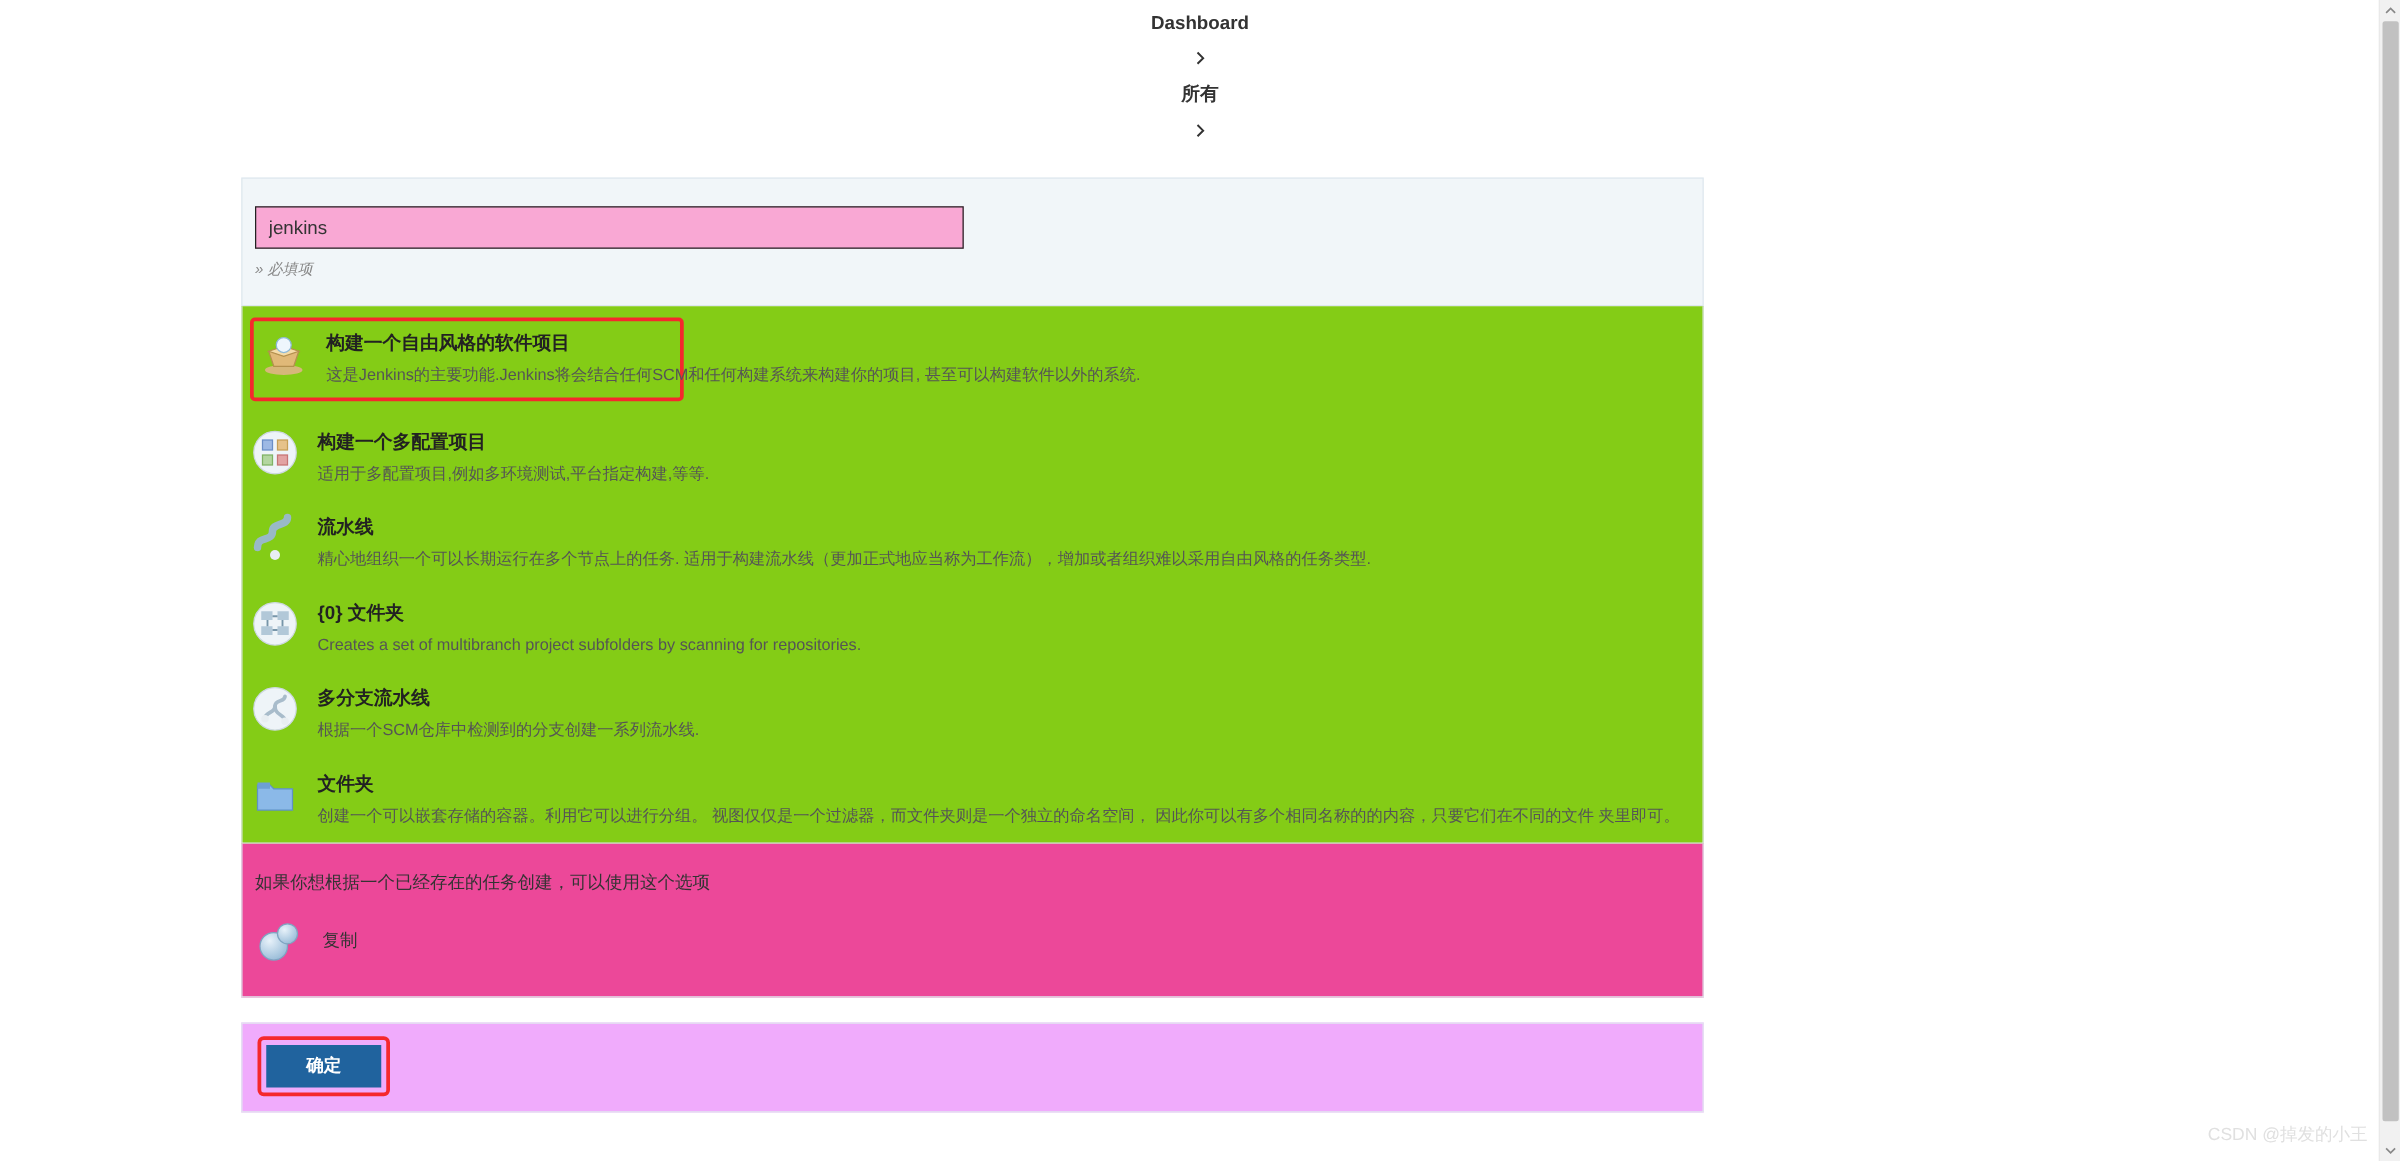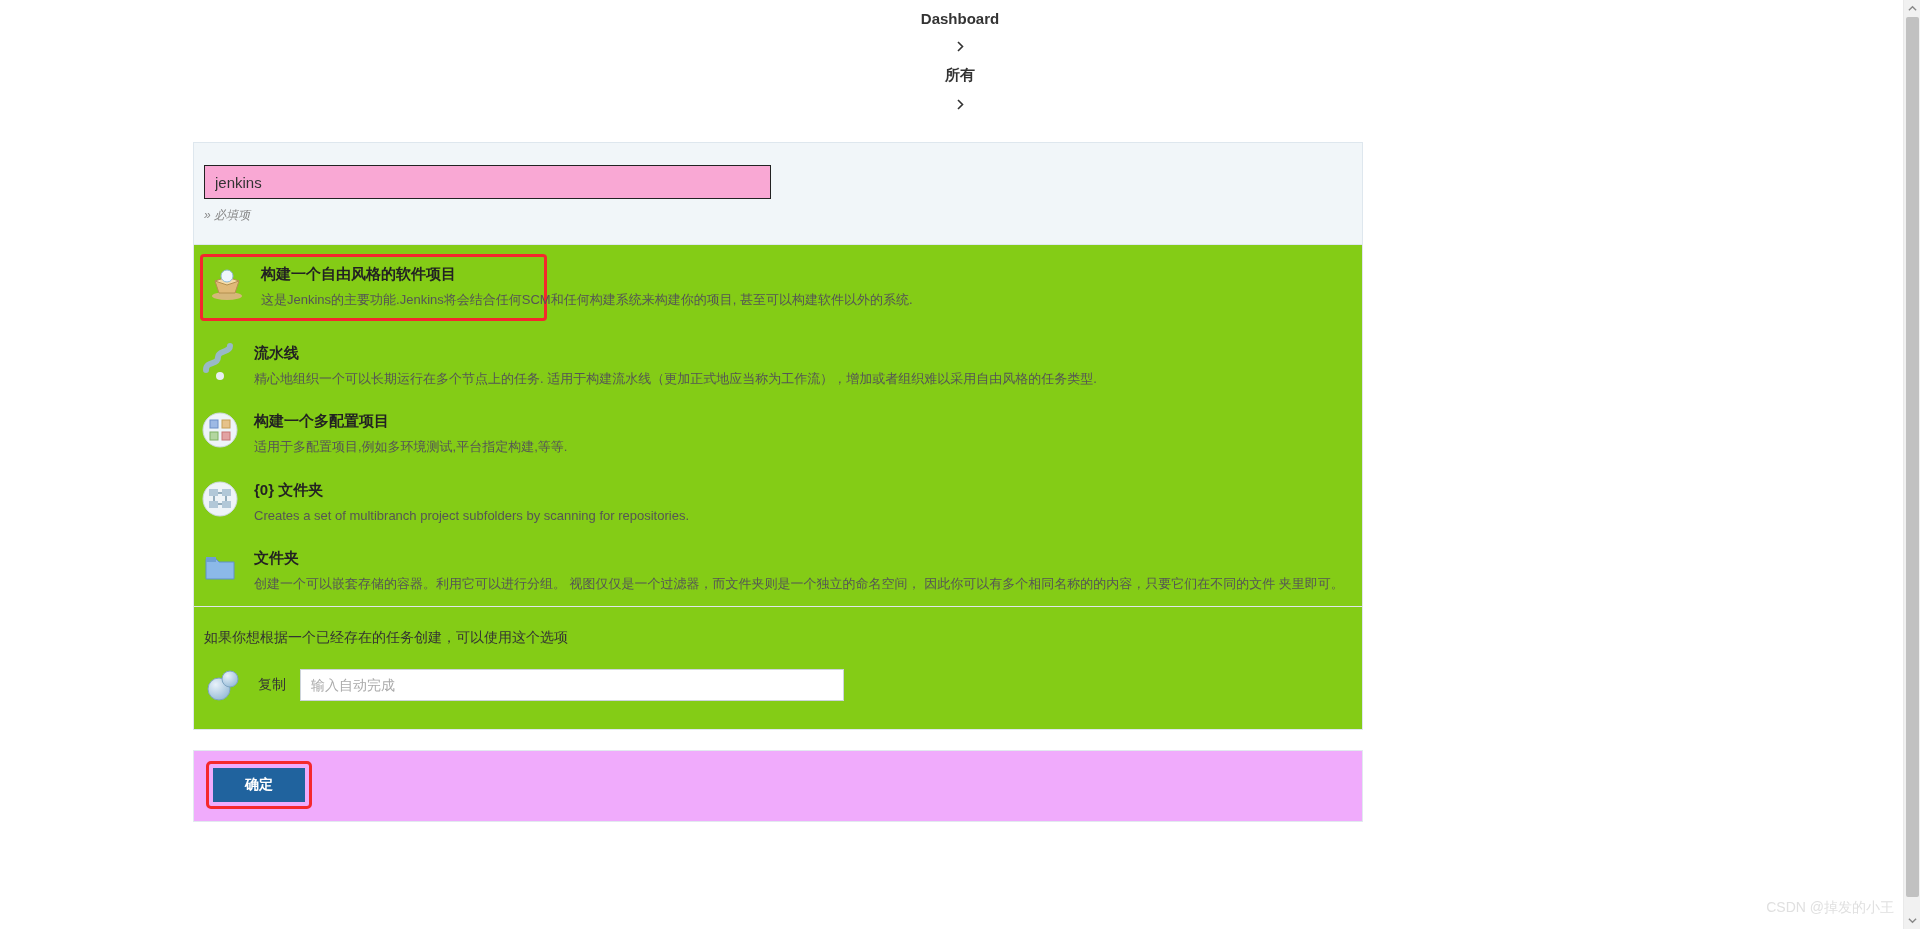--- a/index.html
+++ b/index.html
@@ -29,21 +29,21 @@
   .item .ico { width: 40px; height: 40px; flex: 0 0 40px; }
   .item .ico svg { width: 40px; height: 40px; display: block; }
   .item .txt { flex: 1; padding-top: 2px; }
   .item .title { font-size: 15px; font-weight: 700; color: #222; margin-bottom: 6px; }
   .item .desc { font-size: 13px; color: #555; line-height: 1.5; }
   .highlight-clip { width: 347px; border: 3px solid #f5282d; border-radius: 4px; margin: -1px 0 -1px 0; overflow: visible; }
   .highlight-clip .title,
   .highlight-clip .desc { white-space: nowrap; }
   .highlight-row { position: relative; }
 
-  .copy-panel { background: #84cc16; border: 1px solid #dee7ee; border-top: none; padding: 22px 10px 24px; }
+  .copy-panel { background: #ec4899; border: 1px solid #dee7ee; border-top: none; padding: 22px 10px 24px; }
   .copy-panel .msg { font-size: 14px; color: #333; margin-bottom: 18px; }
   .copy-row { display: flex; align-items: center; gap: 14px; }
   .copy-row .ico { width: 40px; height: 40px; flex: 0 0 40px; }
   .copy-row .ico svg { width: 40px; height: 40px; display: block; }
   .copy-row label { font-size: 14px; color: #333; }
   .copy-row input {
     width: 544px; height: 32px; border: 1px solid #ccd3da; padding: 0 10px;
     font-size: 14px; color: #333; background: #fff;
   }
   .copy-row input::placeholder { color: #aaa; }
@@ -115,63 +115,78 @@
             <div class="title">构建一个自由风格的软件项目</div>
             <div class="desc">这是Jenkins的主要功能.Jenkins将会结合任何SCM和任何构建系统来构建你的项目, 甚至可以构建软件以外的系统.</div>
           </div>
         </div>
       </div>
     </div>
 
     <div class="item">
       <span class="ico">
         <svg viewBox="0 0 40 40">
-          <path d="M6 28 C6 18 18 24 18 15 C18 8 30 11 30 4" fill="none" stroke="#99b9c7" stroke-width="6" stroke-linecap="round"></path>
-          <circle cx="20" cy="34" r="4" fill="#e8eef2"></circle>
-        </svg>
-      </span>
-      <div class="txt">
-        <div class="title">流水线</div>
-        <div class="desc">精心地组织一个可以长期运行在多个节点上的任务. 适用于构建流水线（更加正式地应当称为工作流），增加或者组织难以采用自由风格的任务类型.</div>
-      </div>
-    </div>
-
-    <div class="item">
-      <span class="ico">
-        <svg viewBox="0 0 40 40">
           <circle cx="20" cy="20" r="17" fill="#eef4f8" stroke="#cdd8e0"></circle>
           <rect x="10" y="10" width="8" height="8" fill="#9db9e4" stroke="#6a8ec7"></rect>
           <rect x="22" y="10" width="8" height="8" fill="#e6c28a" stroke="#c69f57"></rect>
           <rect x="10" y="22" width="8" height="8" fill="#b3d6a0" stroke="#7fb263"></rect>
           <rect x="22" y="22" width="8" height="8" fill="#e2a3a3" stroke="#c77474"></rect>
         </svg>
       </span>
       <div class="txt">
         <div class="title">构建一个多配置项目</div>
         <div class="desc">适用于多配置项目,例如多环境测试,平台指定构建,等等.</div>
+      </div>
+    </div>
+
+    <div class="item">
+      <span class="ico">
+        <svg viewBox="0 0 40 40">
+          <path d="M6 28 C6 18 18 24 18 15 C18 8 30 11 30 4" fill="none" stroke="#99b9c7" stroke-width="6" stroke-linecap="round"></path>
+          <circle cx="20" cy="34" r="4" fill="#e8eef2"></circle>
+        </svg>
+      </span>
+      <div class="txt">
+        <div class="title">流水线</div>
+        <div class="desc">精心地组织一个可以长期运行在多个节点上的任务. 适用于构建流水线（更加正式地应当称为工作流），增加或者组织难以采用自由风格的任务类型.</div>
       </div>
     </div>
 
     <div class="item">
       <span class="ico">
         <svg viewBox="0 0 40 40">
           <circle cx="20" cy="20" r="17" fill="#eef4f8" stroke="#cdd8e0"></circle>
           <rect x="9" y="10" width="9" height="7" fill="#b2c8d8"></rect>
           <rect x="22" y="10" width="9" height="7" fill="#b2c8d8"></rect>
           <rect x="9" y="22" width="9" height="7" fill="#b2c8d8"></rect>
           <rect x="22" y="22" width="9" height="7" fill="#b2c8d8"></rect>
           <path d="M14 17 L14 22 M26 17 L26 22 M18 14 L22 14 M18 25 L22 25" stroke="#7795a9" stroke-width="1.5"></path>
         </svg>
       </span>
       <div class="txt">
         <div class="title">{0} 文件夹</div>
         <div class="desc">Creates a set of multibranch project subfolders by scanning for repositories.</div>
       </div>
     </div>
 
+    <div class="item">
+      <span class="ico">
+        <svg viewBox="0 0 40 40">
+          <circle cx="20" cy="20" r="17" fill="#eef4f8" stroke="#cdd8e0"></circle>
+          <path d="M12 28 C12 22 20 24 20 18 C20 12 28 15 28 10" fill="none" stroke="#a8bccb" stroke-width="3" stroke-linecap="round"></path>
+          <path d="M28 30 C28 24 20 26 20 18" fill="none" stroke="#a8bccb" stroke-width="3" stroke-linecap="round"></path>
+          <circle cx="12" cy="28" r="3" fill="#e8eef2"></circle>
+          <circle cx="28" cy="30" r="3" fill="#e8eef2"></circle>
+        </svg>
+      </span>
+      <div class="txt">
+        <div class="title">多分支流水线</div>
+        <div class="desc">根据一个SCM仓库中检测到的分支创建一系列流水线.</div>
+      </div>
+    </div>
 
     <div class="item">
       <span class="ico">
         <svg viewBox="0 0 40 40">
           <path d="M6 12 L16 12 L19 15 L34 15 L34 32 L6 32 Z" fill="#8bb9e8" stroke="#5f91c6"></path>
           <rect x="6" y="10" width="10" height="5" fill="#6d9fd3"></rect>
         </svg>
       </span>
       <div class="txt">
         <div class="title">文件夹</div>
@@ -190,21 +205,20 @@
             <radialGradient id="g1" cx="35%" cy="30%" r="70%">
               <stop offset="0%" stop-color="#e8f2fa"></stop>
               <stop offset="100%" stop-color="#9dbfda"></stop>
             </radialGradient>
           </defs>
           <circle cx="15" cy="24" r="11" fill="url(#g1)" stroke="#7ea4c1"></circle>
           <circle cx="26" cy="14" r="8" fill="url(#g1)" stroke="#7ea4c1"></circle>
         </svg>
       </span>
       <label>复制</label>
-      <input type="text" placeholder="输入自动完成" style="">
     </div>
   </div>
 
 </div>
 
 <div class="footer">
   <span class="ok-wrap">
     <button class="ok-btn">确定</button>
   </span>
 </div>

